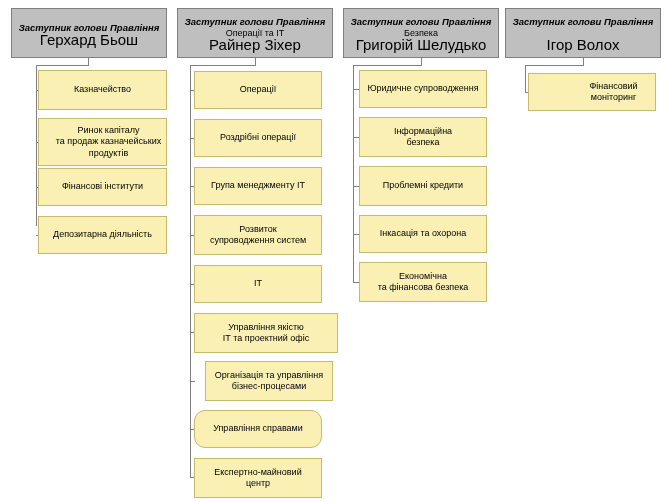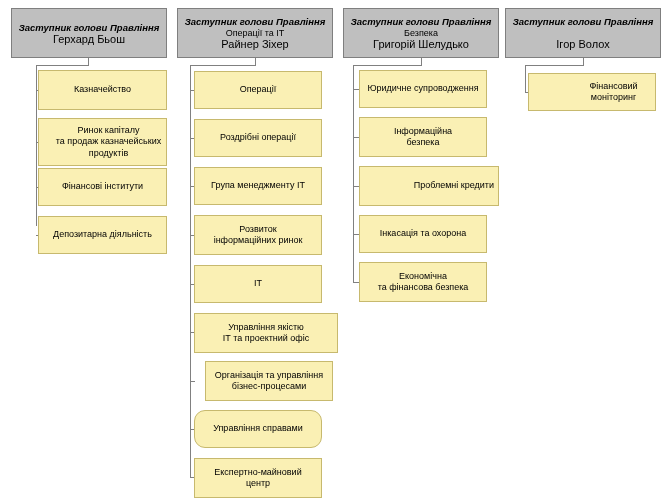--- a/index.html
+++ b/index.html
@@ -45,21 +45,21 @@
     text-align: center;
     white-space: nowrap;
   }
   .header-dept {
     font-size: 9px;
     line-height: 11px;
     text-align: center;
     white-space: pre-line;
   }
   .header-person {
-    font-size: 11px;
+    font-size: 15px;
     line-height: 11px;
     text-align: center;
   }
   .header-dept.empty {
     min-height: 11px;
   }
   
   .node-box {
     position: absolute;
     background: #faf0b4;
@@ -146,21 +146,21 @@
       <span class="node-label">Операції</span>
     </div>
     <div class="node-box" style="left:194px; top:119px; width:128px; height:38px;">
       <span class="node-label">Роздрібні операції</span>
     </div>
     <div class="node-box" style="left:194px; top:167px; width:128px; height:38px;">
       <span class="node-label">Група менеджменту ІТ</span>
     </div>
     <div class="node-box" style="left:194px; top:215px; width:128px; height:40px;">
       <span class="node-label">Розвиток
-інформаційних ринок</span>
+супроводження систем</span>
     </div>
     <div class="node-box" style="left:194px; top:265px; width:128px; height:38px;">
       <span class="node-label">ІТ</span>
     </div>
     <div class="node-box" style="left:194px; top:313px; width:144px; height:40px;">
       <span class="node-label">Управління якістю
 ІТ  та проектний офіс</span>
     </div>
     <div class="node-box" style="left:194px; top:361px; width:128px; height:40px;margin-left:11px;">
       <span class="node-label">Організація та управління
@@ -191,21 +191,21 @@
     <div class="conn conn-h" style="left:353px; top:234px; width:7px;"></div>
     <div class="conn conn-h" style="left:353px; top:282px; width:7px;"></div>
 
     <div class="node-box" style="left:359px; top:70px; width:128px; height:38px;">
       <span class="node-label">Юридичне супроводження</span>
     </div>
     <div class="node-box" style="left:359px; top:117px; width:128px; height:40px;">
       <span class="node-label">Інформаційна
 безпека</span>
     </div>
-    <div class="node-box" style="left:359px; top:166px; width:140px; height:40px;text-align:right;">
+    <div class="node-box" style="left:359px; top:166px; width:128px; height:40px;">
       <span class="node-label">Проблемні кредити</span>
     </div>
     <div class="node-box" style="left:359px; top:215px; width:128px; height:38px;">
       <span class="node-label">Інкасація та охорона</span>
     </div>
     <div class="node-box" style="left:359px; top:262px; width:128px; height:40px;">
       <span class="node-label">Економічна
 та фінансова безпека</span>
     </div>
   </div>

